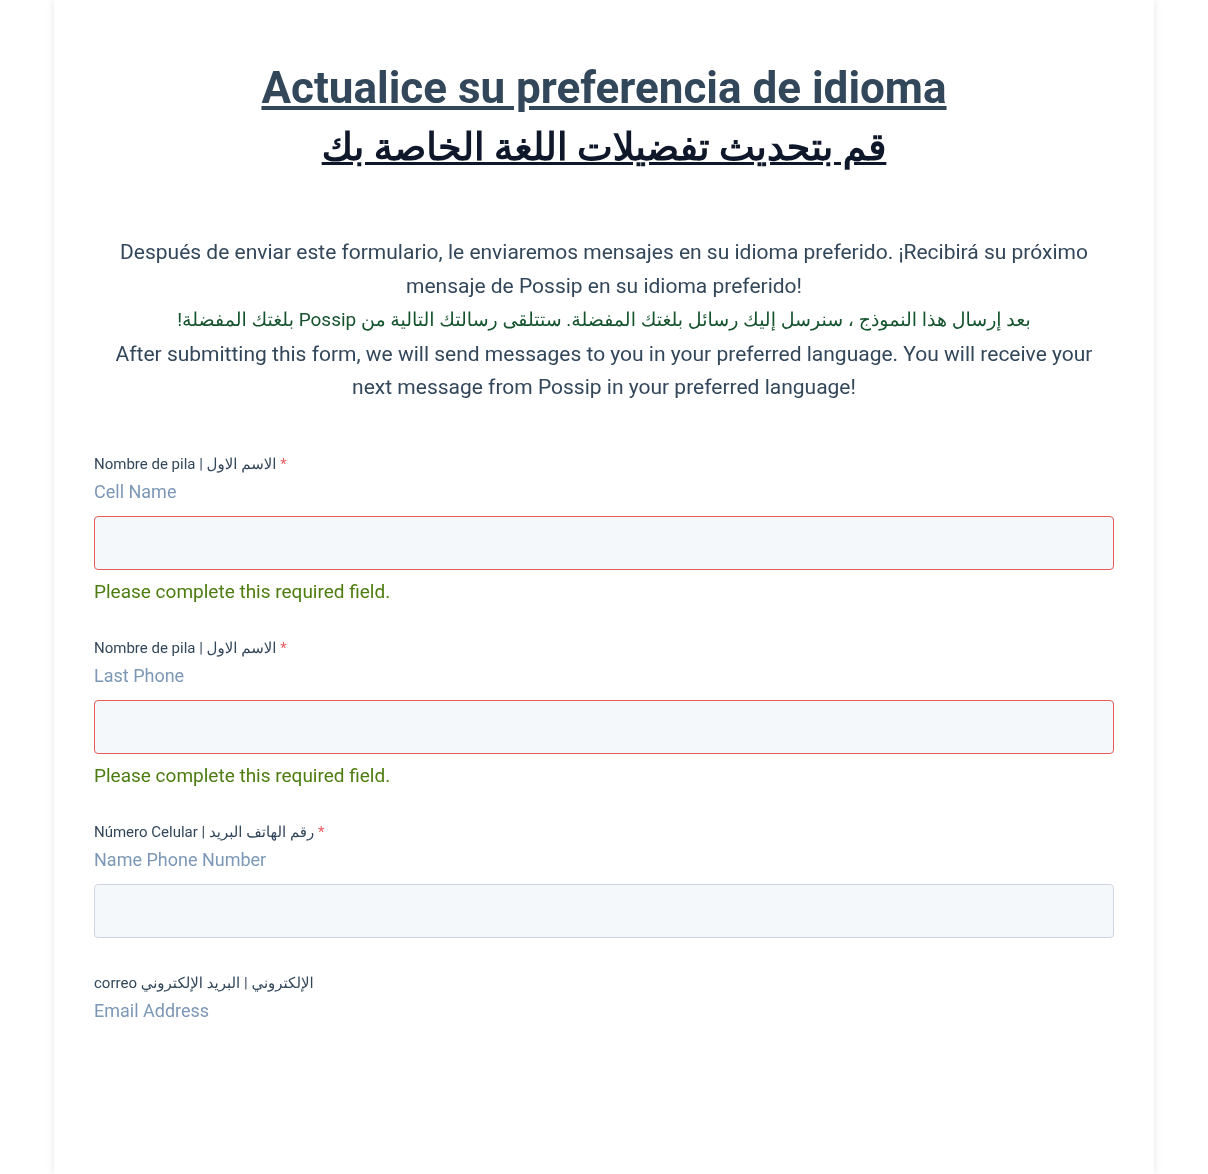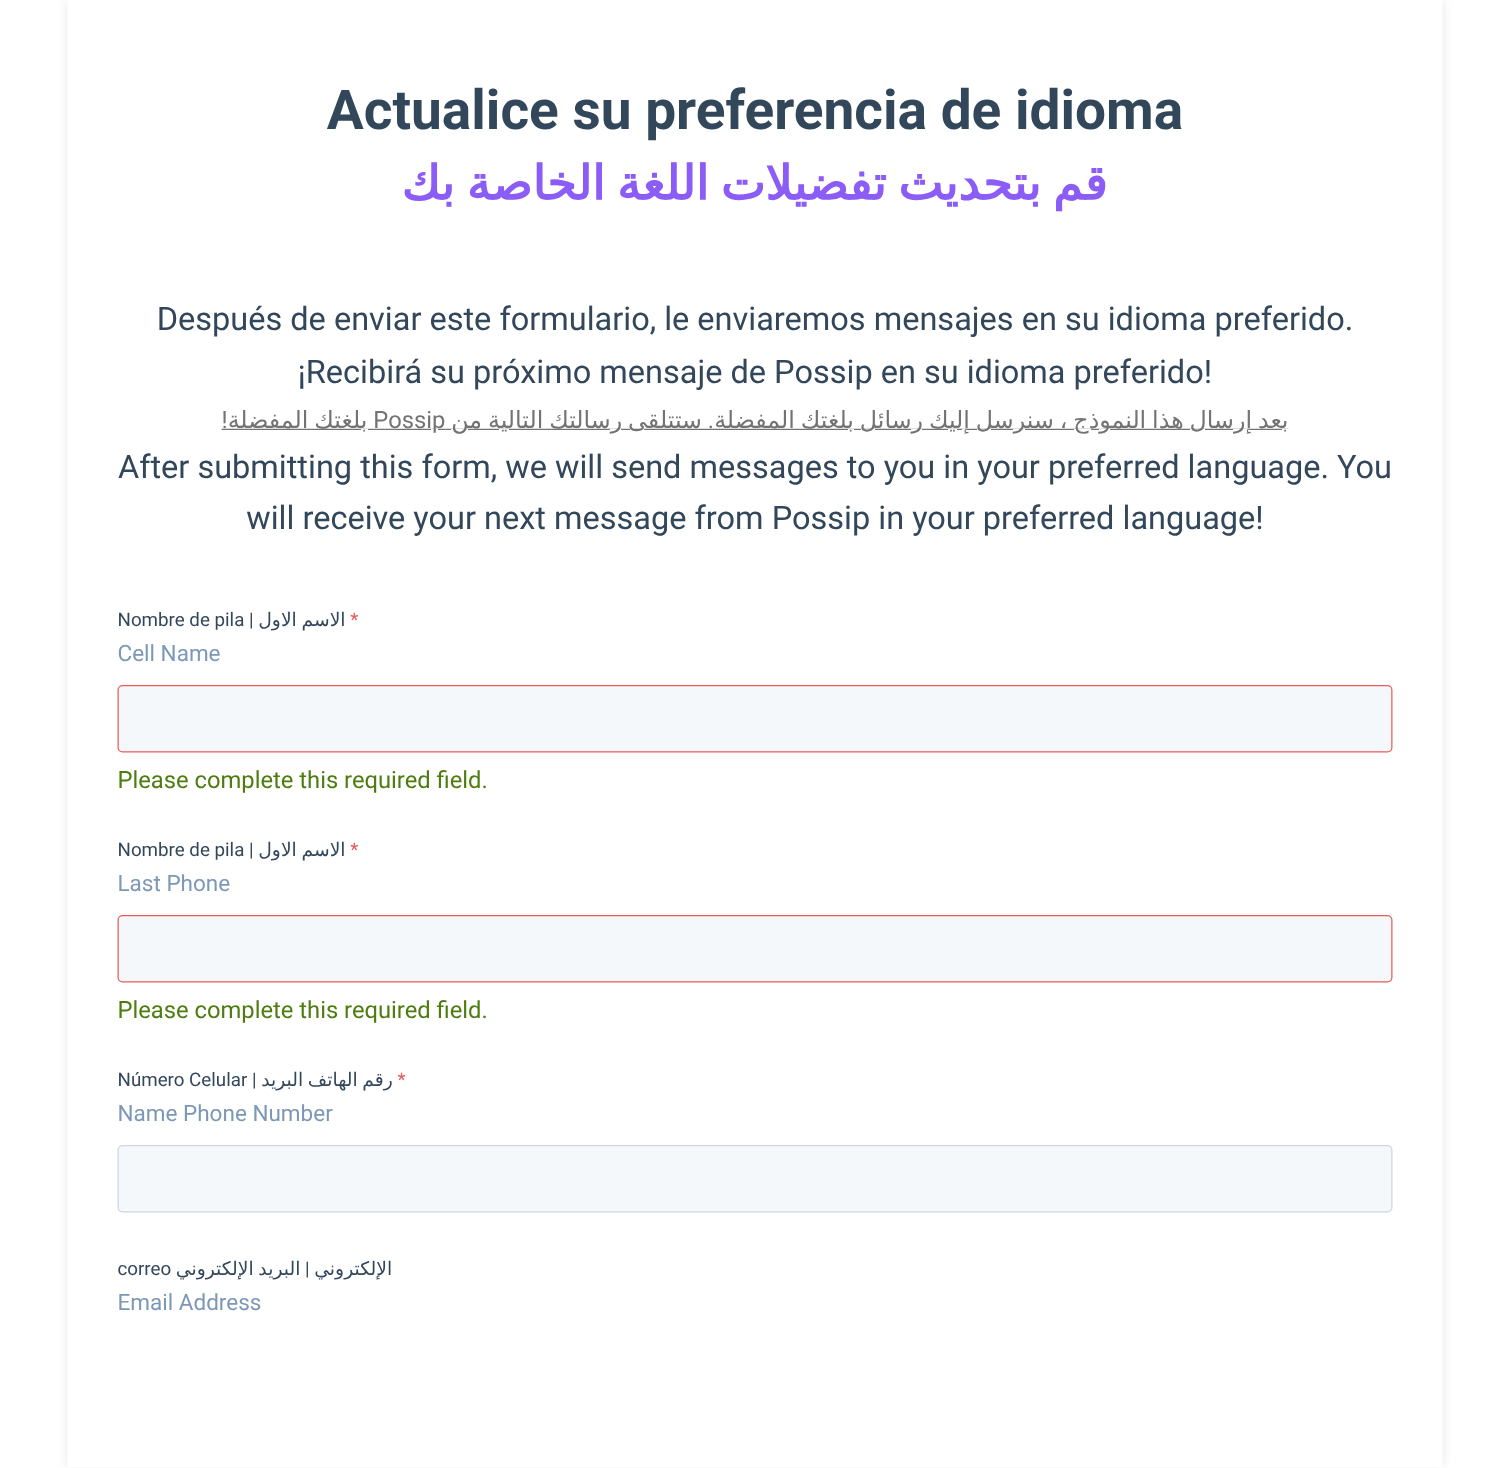--- a/index.html
+++ b/index.html
@@ -24,44 +24,44 @@
     .header-section {
       text-align: center;
       margin-bottom: 60px;
     }
     .title-line {
       font-size: 44px;
       font-weight: 700;
       color: #33475b;
       line-height: 1.3;
       margin-bottom: 2px;
+      text-decoration: underline;
     }
     .title-line-ar {
       font-size: 38px;
       font-weight: 600;
-      color: #8b5cf6;
+      color: #0f172a;
       line-height: 1.5;
       direction: rtl;
     }
     .description-section {
       text-align: center;
       margin-bottom: 50px;
     }
     .description-line {
-      font-size: 26px;
+      font-size: 21px;
       color: #33475b;
       line-height: 1.6;
       margin-bottom: 2px;
     }
     .description-line-ar {
       font-size: 19px;
-      color: #737373;
+      color: #14532d;
       line-height: 1.6;
       direction: rtl;
-      text-decoration: underline;
     }
     .form-field {
       margin-bottom: 36px;
     }
     .field-label {
       font-size: 15px;
       color: #33475b;
       display: block;
       margin-bottom: 8px;
     }

